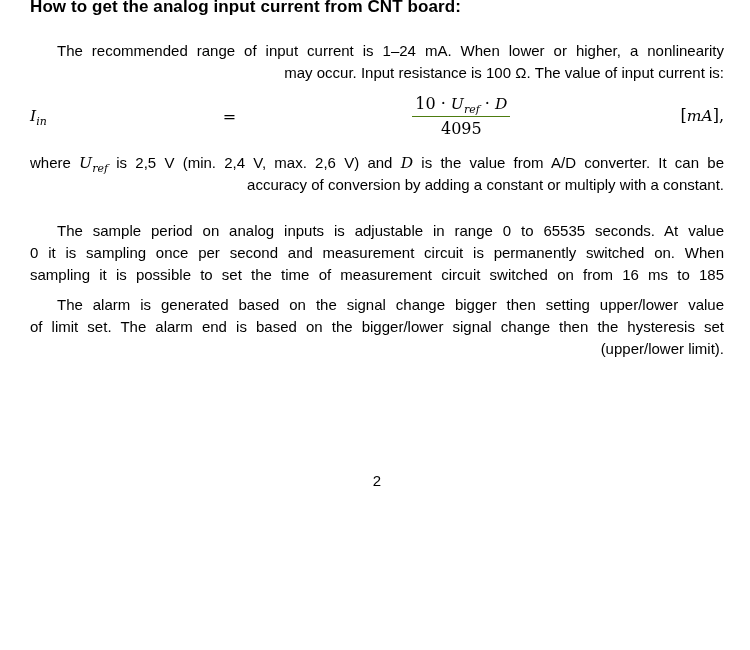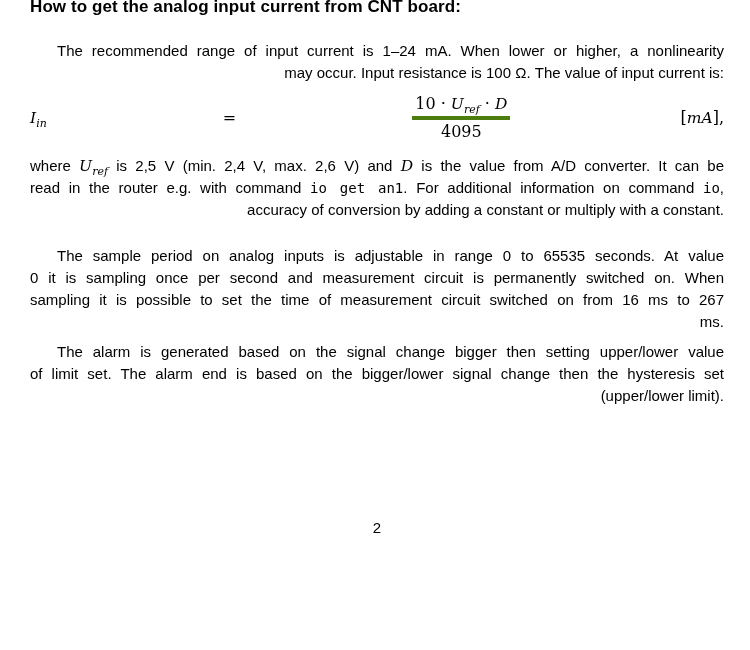--- a/index.html
+++ b/index.html
@@ -76,21 +76,21 @@
   }
   .eq-lhs { margin-right: 7px; }
   .eq-eq { margin-right: 7px; }
   .frac {
     display: inline-flex;
     flex-direction: column;
     align-items: center;
   }
   .frac .num {
     padding: 0 3px 2px 3px;
-    border-bottom: 4px solid #4d7c0f;
+    border-bottom: 1px solid #4d7c0f;
   }
   .frac .den { padding-top: 2px; }
   .mn { font-style: normal; }
   .eq-units { margin-left: 1px; }
 
   .pagenum {
     margin-top: 110px;
     text-align: center;
     font-size: 15px;
   }
@@ -112,29 +112,27 @@
     <span class="eq-eq mn">=</span>
     <span class="frac">
       <span class="num"><span class="mn">10 · </span><span class="mi">U</span><span class="msub">ref</span><span class="mn"> · </span><span class="mi">D</span></span>
       <span class="den mn">4095</span>
     </span>
     <span class="eq-units"><span class="mn">[</span><span class="mi">mA</span><span class="mn">],</span></span>
   </div>
 
   <div class="para p2">
     <div class="line jl"><span>where </span><span class="mi">U</span><span class="msub">ref</span><span> is 2,5 V (min. 2,4 V, max. 2,6 V) and </span><span class="mi">D</span><span> is the value from A/D converter. It can be</span></div>
-    <div class="line jl"><span>read in the router e.g. with command </span><span class="mono">io get an1</span><span>. For additional information on command </span><span class="mono">io</span><span>,</span></div>
     <div class="line ll">accuracy of conversion by adding a constant or multiply with a constant.</div>
   </div>
 
   <div class="para p3">
     <div class="line jl indent">The sample period on analog inputs is adjustable in range 0 to 65535 seconds. At value</div>
     <div class="line jl">0 it is sampling once per second and measurement circuit is permanently switched on. When</div>
-    <div class="line jl">sampling it is possible to set the time of measurement circuit switched on from 16 ms to 267</div>
-    <div class="line ll">ms.</div>
+    <div class="line jl">sampling it is possible to set the time of measurement circuit switched on from 16 ms to 185</div>
   </div>
 
   <div class="para p4">
     <div class="line jl indent">The alarm is generated based on the signal change bigger then setting upper/lower value</div>
     <div class="line jl">of limit set. The alarm end is based on the bigger/lower signal change then the hysteresis set</div>
     <div class="line ll">(upper/lower limit).</div>
   </div>
 
   <div class="pagenum">2</div>
 

